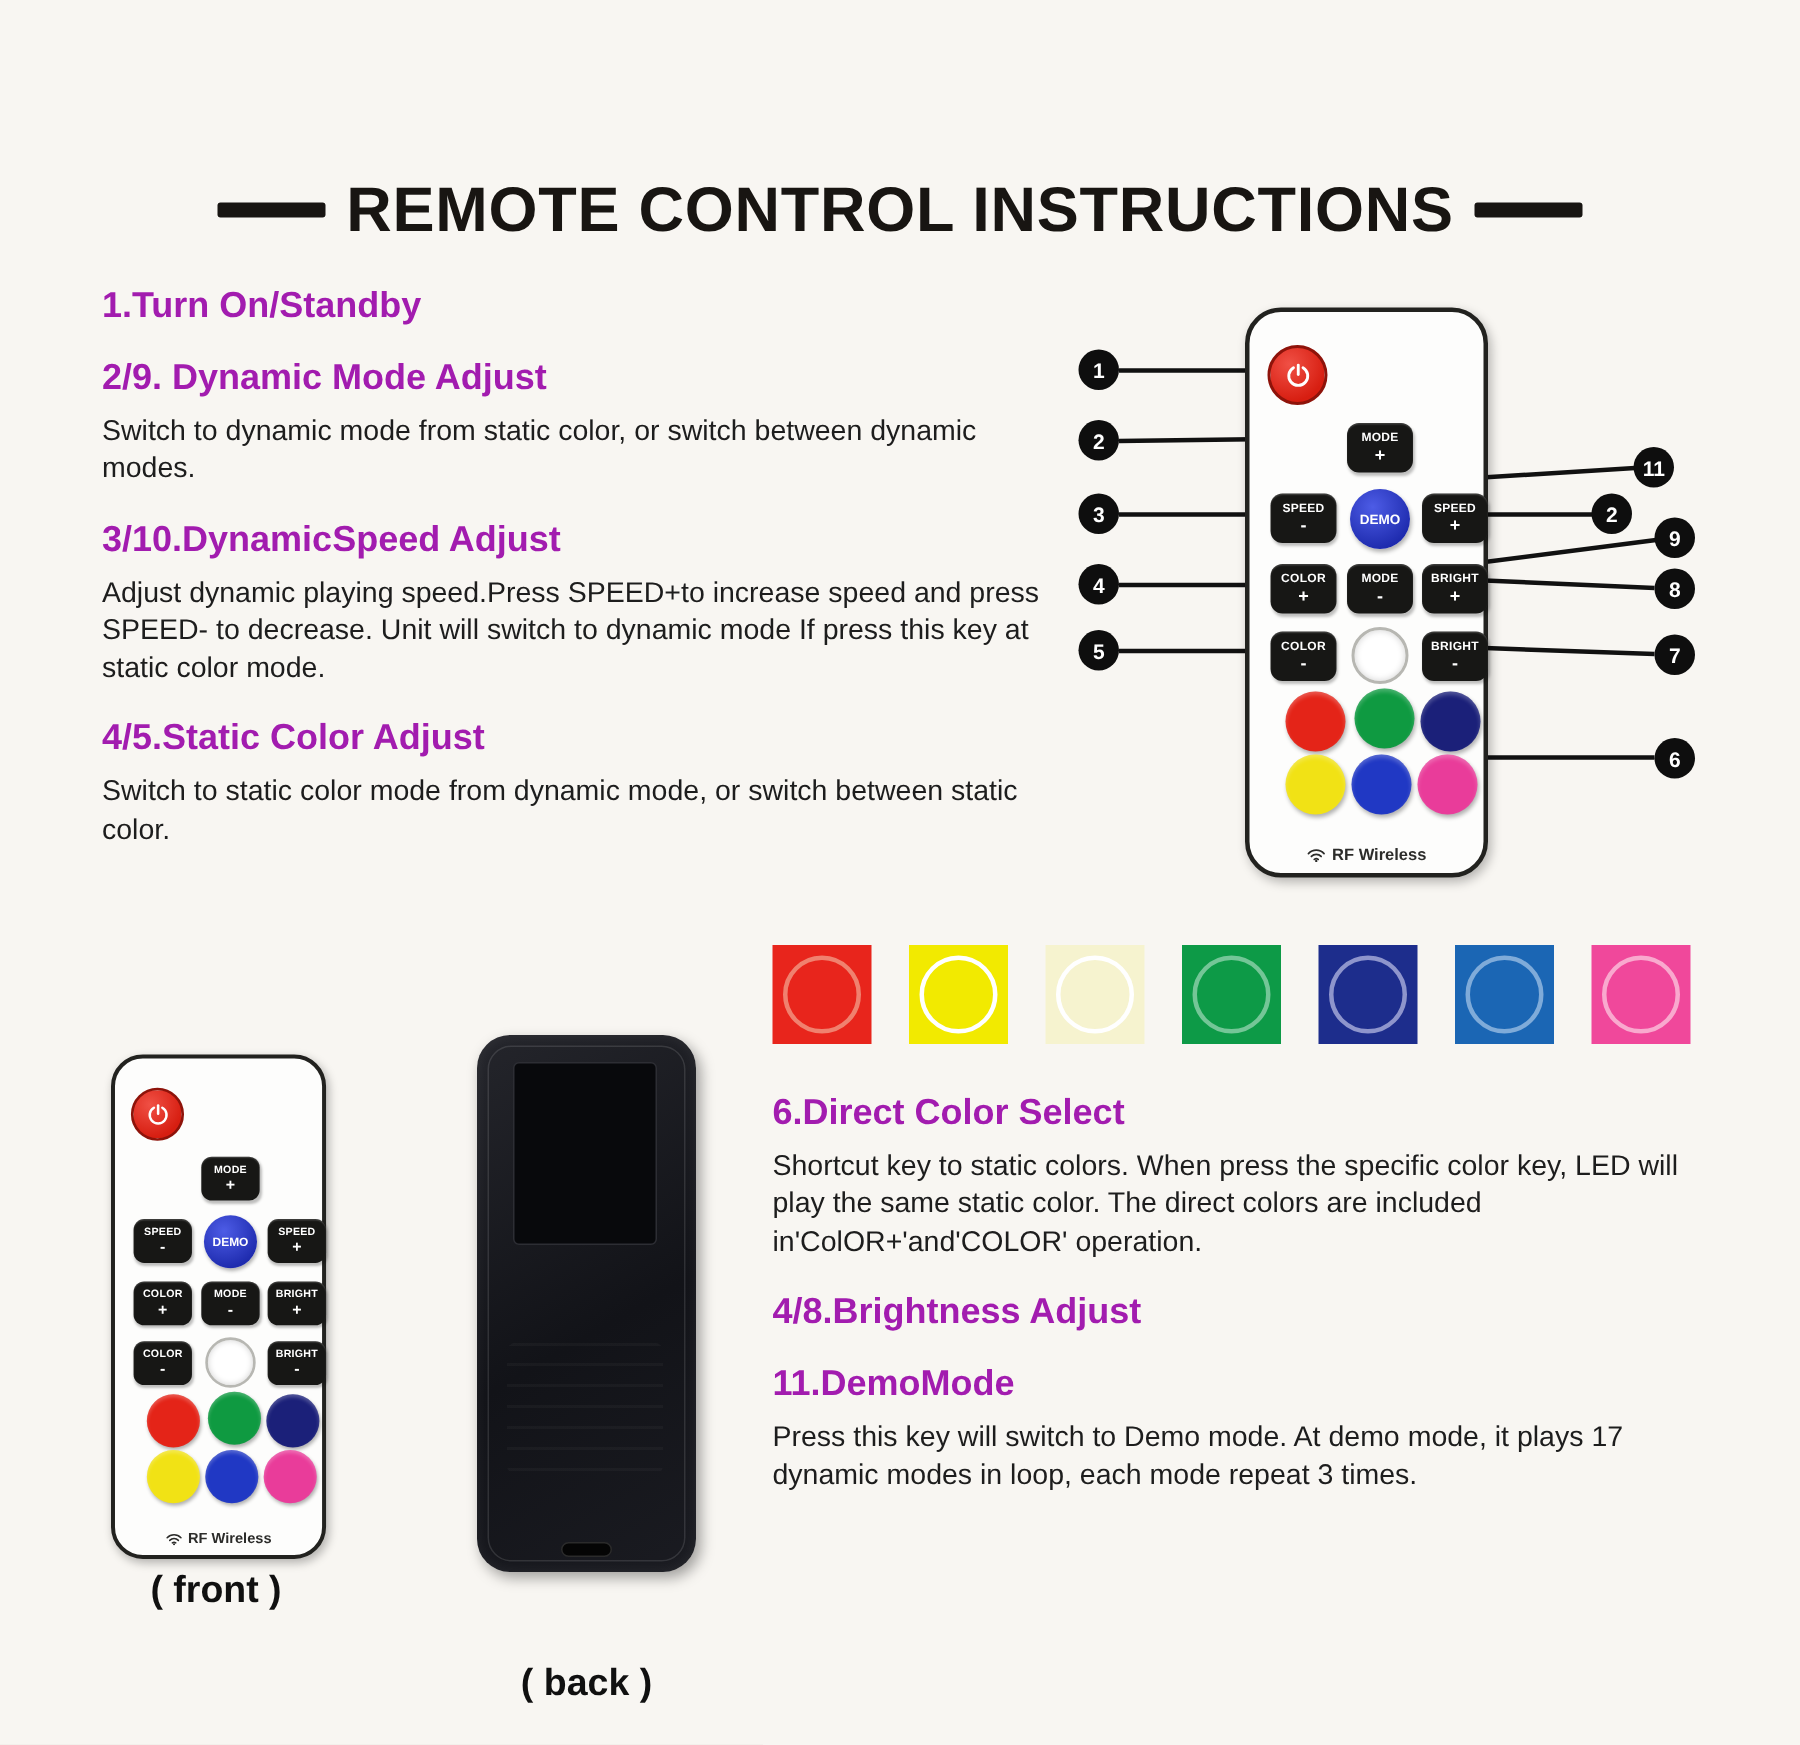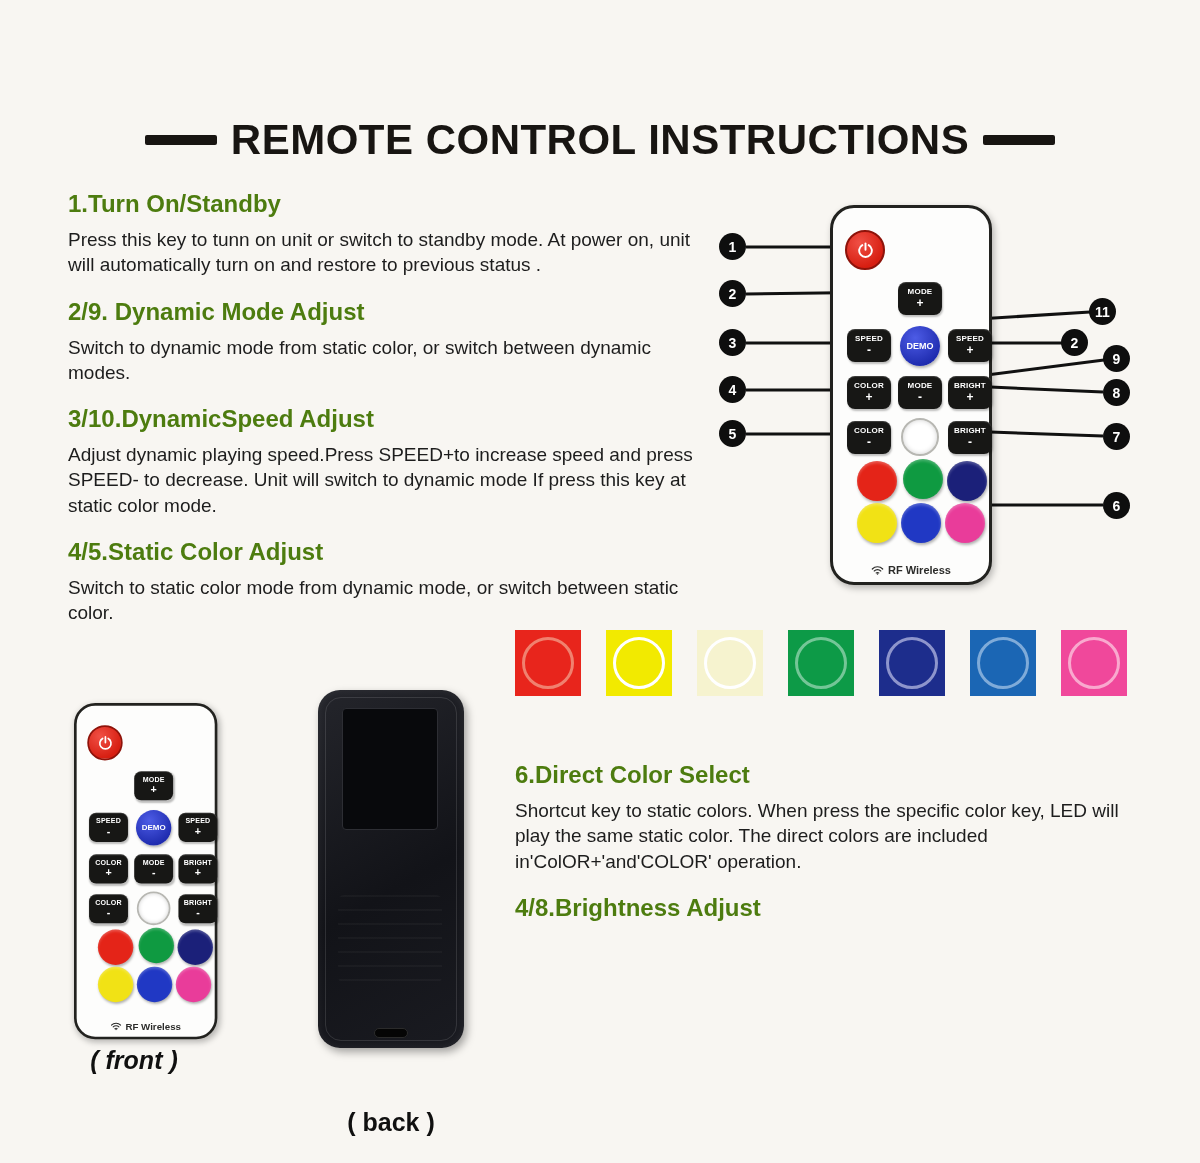--- a/index.html
+++ b/index.html
@@ -15,23 +15,23 @@
     position:absolute; left:0; top:116px; width:100%;
     display:flex; align-items:center; justify-content:center; gap:14px;
   }
   .title-dash{ width:72px; height:10px; background:#181512; border-radius:2px; }
   .page-title{
     font-size:42px; font-weight:900; letter-spacing:.5px; color:#181512; white-space:nowrap;
   }
 
   
   .col-left { position:absolute; left:68px;  top:190px; width:640px; }
-  .col-right{ position:absolute; left:515px; top:728px; width:630px;margin-top:33px; }
+  .col-right{ position:absolute; left:515px; top:728px; width:630px; }
   .sec { margin-bottom:20px; }
-  .sec-h{ font-size:24px; font-weight:800; color:#4d7c0f; margin-bottom:9px; }
+  .sec-h{ font-size:24px; font-weight:800; color:#a21caf; margin-bottom:9px; }
   .sec-b{ font-size:19px; line-height:1.33; color:#1d1d1d; }
 
   
   .remote{
     position:absolute; width:162px; height:380px;
     background:#fdfdfc; border:3px solid #22221f; border-radius:24px;
     box-shadow:2px 3px 7px rgba(0,0,0,.28);
   }
   .r-power{
     position:absolute; left:12px; top:22px; width:40px; height:40px; border-radius:50%;
@@ -106,38 +106,37 @@
              border:1.5px solid rgba(255,255,255,.12); }
   .br-screen{ position:absolute; left:24px; top:18px; width:96px; height:122px;
               background:#08090c; border-radius:4px; border:1px solid #2d2e34; }
   .br-label{ position:absolute; left:20px; top:205px; width:104px; height:88px; border-radius:6px;
              background:repeating-linear-gradient(180deg, rgba(255,255,255,.06) 0 2px, transparent 2px 14px);
              opacity:.55; }
   .br-notch{ position:absolute; left:50%; bottom:10px; transform:translateX(-50%);
              width:34px; height:10px; border-radius:6px; background:#050505; border:1px solid #2b2b2b; }
   .photo-label{ position:absolute; width:170px; text-align:center;
                 font-size:25px; font-weight:bold; color:#101010; }
-  .lbl-front{ left:49px;  top:1046px;font-style:italic; }
+  .lbl-front{ left:59px;  top:1046px; }
   .lbl-back { left:306px; top:1108px; }
 </style>
 </head>
 <body>
 
 <div class="page">
 
   <div class="title-row">
     <span class="title-dash"></span>
     <h1 class="page-title">REMOTE CONTROL INSTRUCTIONS</h1>
     <span class="title-dash"></span>
   </div>
 
   <section class="col-left">
     <div class="sec">
       <h2 class="sec-h">1.Turn On/Standby</h2>
-      <p class="sec-b">Press this key to tunn on unit or switch to standby mode. At power on, unit will automatically turn on and restore to previous status .</p>
     </div>
     <div class="sec">
       <h2 class="sec-h">2/9. Dynamic Mode Adjust</h2>
       <p class="sec-b">Switch to dynamic mode from static color, or switch between dynamic modes.</p>
     </div>
     <div class="sec">
       <h2 class="sec-h">3/10.DynamicSpeed Adjust</h2>
       <p class="sec-b">Adjust dynamic playing speed.Press SPEED+to increase speed and press SPEED- to decrease. Unit will switch to dynamic mode If press this key at static color mode.</p>
     </div>
     <div class="sec">
@@ -341,15 +340,19 @@
   <div class="photo-label lbl-back">( back )</div>
 
   <section class="col-right">
     <div class="sec">
       <h2 class="sec-h">6.Direct Color Select</h2>
       <p class="sec-b">Shortcut key to static colors. When press the specific color key, LED will play the same static color. The direct colors are included in'ColOR+'and'COLOR' operation.</p>
     </div>
     <div class="sec">
       <h2 class="sec-h">4/8.Brightness Adjust</h2>
     </div>
+    <div class="sec">
+      <h2 class="sec-h">11.DemoMode</h2>
+      <p class="sec-b">Press this key will switch to Demo mode. At demo mode, it plays 17 dynamic modes in loop, each mode repeat 3 times.</p>
+    </div>
   </section>
 
 </div>
 
 </body></html>

